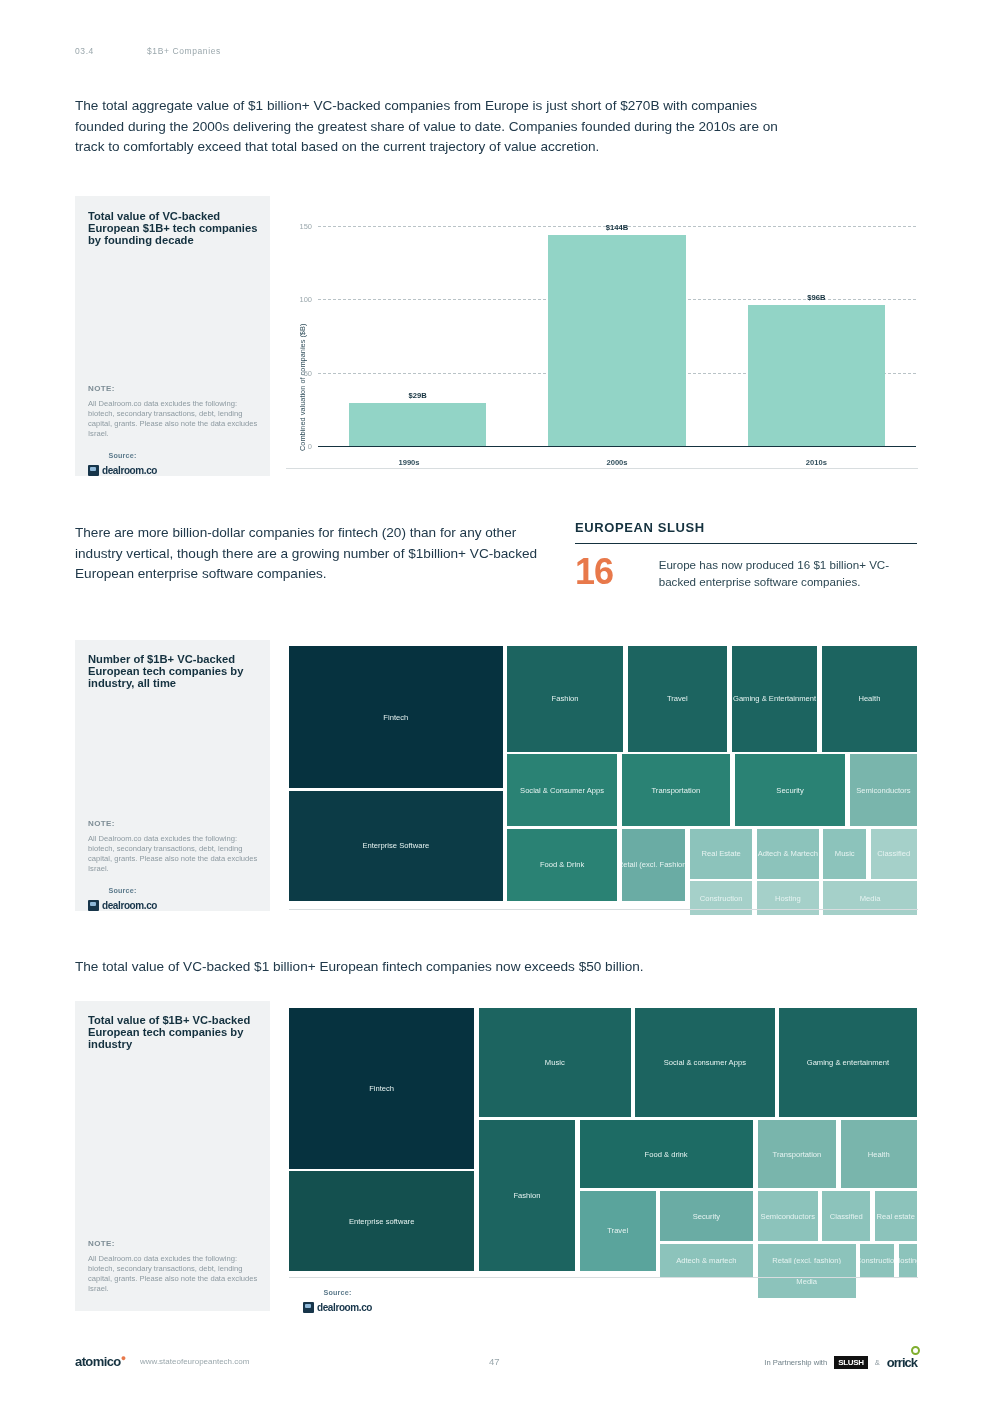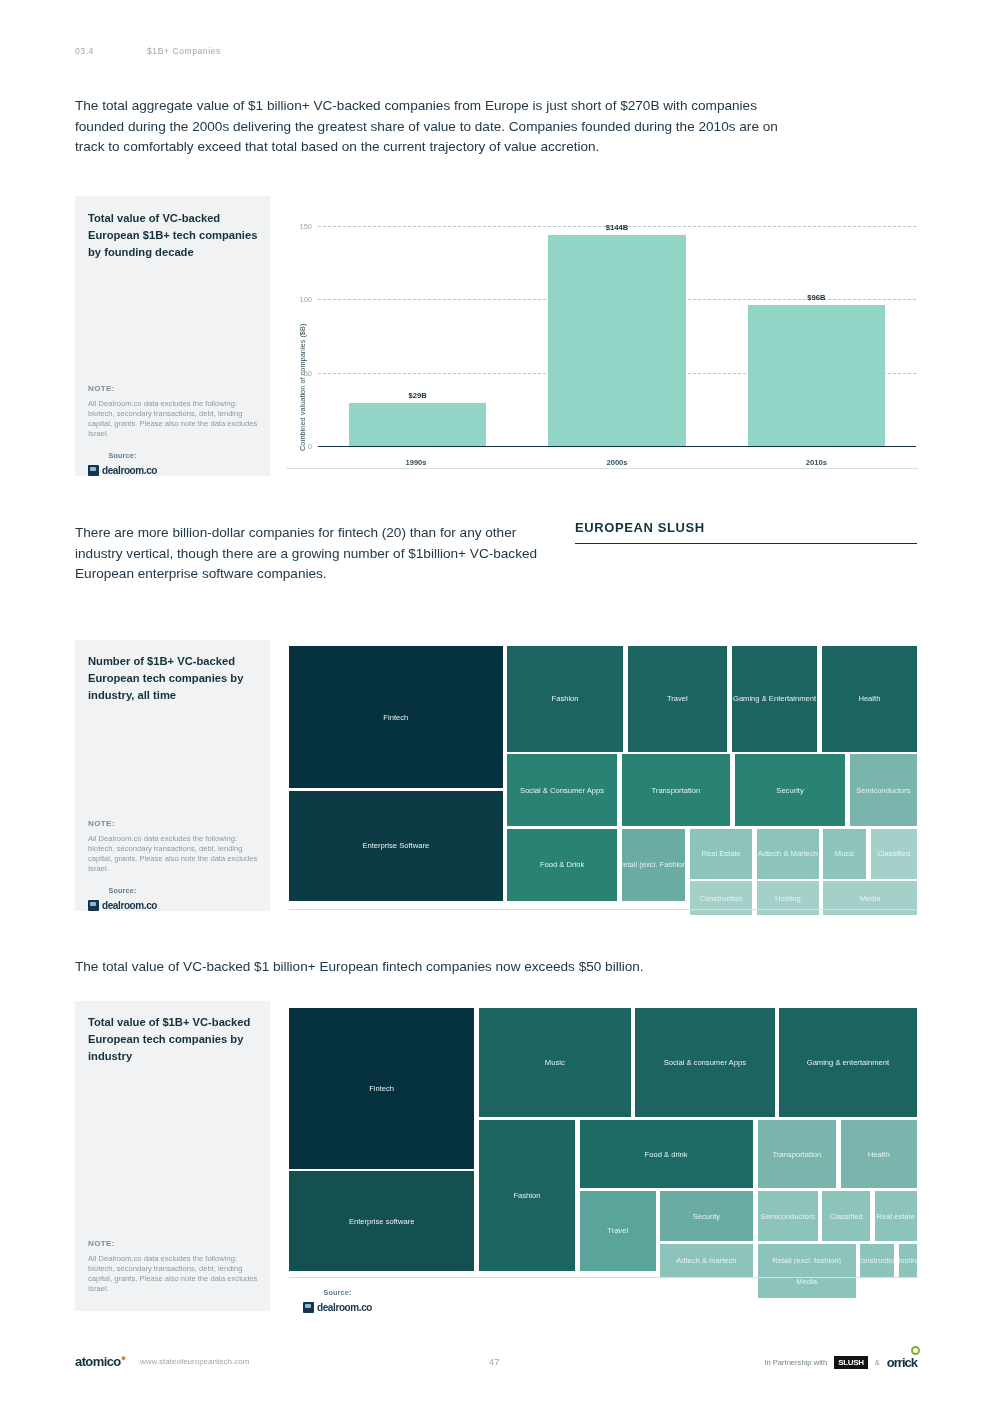--- a/index.html
+++ b/index.html
@@ -16,21 +16,21 @@
   .page-header .num { display:inline-block; width:72px; }
 
   
   .intro { position:absolute; left:75px; width:710px; font-size:13.6px; line-height:20.5px; color:#20394a; font-weight:400; }
   #intro1 { top:96px; }
   #intro2 { top:523px; width:490px; }
   #intro3 { top:957px; width:760px; }
 
   
   .panel { position:absolute; background:#f0f2f3; }
-  .panel .ptitle { font-size:11.2px; font-weight:bold; line-height:17px; color:#14313f; }
+  .panel .ptitle { font-size:11.2px; font-weight:bold; line-height:12px; color:#14313f; }
   .panel .noteh { font-size:8px; font-weight:bold; letter-spacing:.4px; color:#7d8d95; }
   .panel .notet { font-size:7.6px; line-height:10px; color:#8d9aa1; }
   .srcline { display:flex; align-items:center; gap:5px;flex-direction:column; }
   .srcline .slab { font-size:7.2px; font-weight:bold; color:#5d7b8c; letter-spacing:.2px; }
   .dealroom { display:flex; align-items:center; gap:3px; }
   .dr-mark { width:11px; height:11px; background:#17354a; position:relative; border-radius:1px; }
   .dr-mark:after { content:""; position:absolute; left:2px; top:2px; width:6px; height:4px; background:#8fb8d8; border-radius:1px; }
   .dr-word { font-size:10px; font-weight:bold; color:#17354a; letter-spacing:-.4px; }
 
   
@@ -103,34 +103,38 @@
       <div class="axis0" style="top: 220px;"></div>
       <div class="ytick" style="top: 220px;">0</div>
       <div class="gridline" style="top: 146.667px;"></div>
       <div class="ytick" style="top: 146.667px;">50</div>
       <div class="gridline" style="top: 73.3333px;"></div>
       <div class="ytick" style="top: 73.3333px;">100</div>
       <div class="gridline" style="top: 0px;"></div>
       <div class="ytick" style="top: 0px;">150</div>
       <div class="bar" style="left: 30.8967px; width: 137.54px; height: 42.5333px; background: rgb(146, 212, 198);"></div>
       <div class="barval" style="left: 99.6667px; top: 165.467px;">$29B</div>
-      <div class="xcat" style="left: 98px; top: 232px;">1990s</div>
+      <div class="xcat" style="left: 91px; top: 232px;">1990s</div>
       <div class="bar" style="left: 230.23px; width: 137.54px; height: 211.2px; background: rgb(146, 212, 198);"></div>
       <div class="barval" style="left: 299px; top: -3.2px;">$144B</div>
       <div class="xcat" style="left: 299px; top: 232px;">2000s</div>
       <div class="bar" style="left: 429.563px; width: 137.54px; height: 140.8px; background: rgb(146, 212, 198);"></div>
       <div class="barval" style="left: 498.333px; top: 67.2px;">$96B</div>
       <div class="xcat" style="left: 498.333px; top: 232px;">2010s</div>
     </div>
   <div class="tmrule" style="left:0; top:272px; width:632px;"></div>
 </div>
 
 <div class="saas">
   <div class="shead">EUROPEAN SLUSH</div>
   <div class="rule"></div>
+  <div class="srow">
+    <div class="snum">16</div>
+    <div class="stext">Europe has now produced 16 $1 billion+ VC-backed enterprise software companies.</div>
+  </div>
 </div>
 
 <div class="panel" style="left:75px; top:640px; width:195px; height:271px;">
   <div class="ptitle" style="position:absolute; left:13px; top:13px; width:170px;">Number of $1B+ VC-backed European tech companies by industry, all time</div>
   <div class="noteh" style="position:absolute; left:13px; top:179px;">NOTE:</div>
   <div class="notet" style="position:absolute; left:13px; top:194px; width:172px;">All Dealroom.co data excludes the following: biotech, secondary transactions, debt, lending capital, grants. Please also note the data excludes Israel.</div>
   <div class="srcline" style="position:absolute; left:13px; top:246px;">
     <span class="slab">Source:</span>
     <span class="dealroom">
       <span class="dr-mark"></span>

